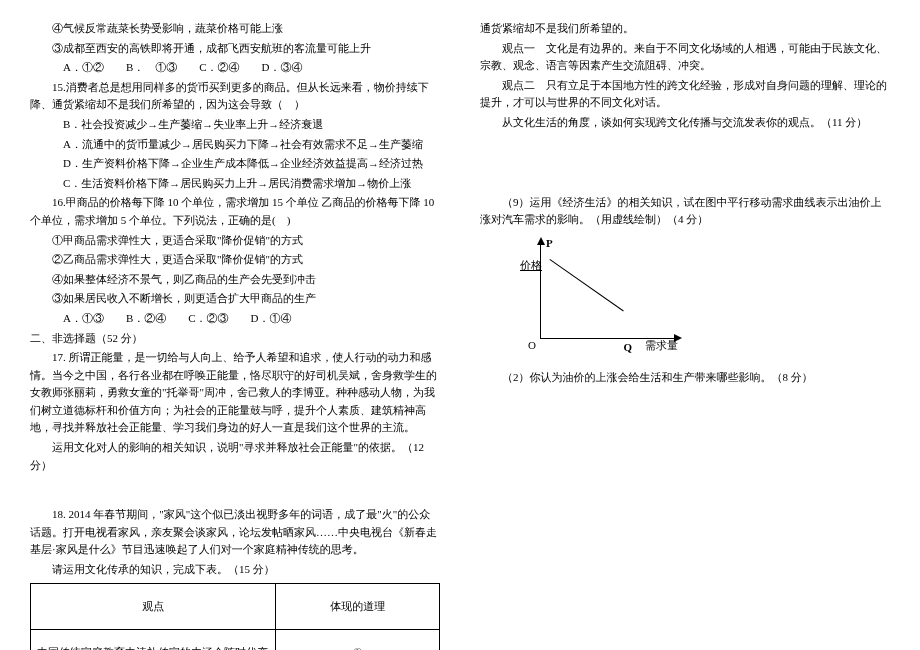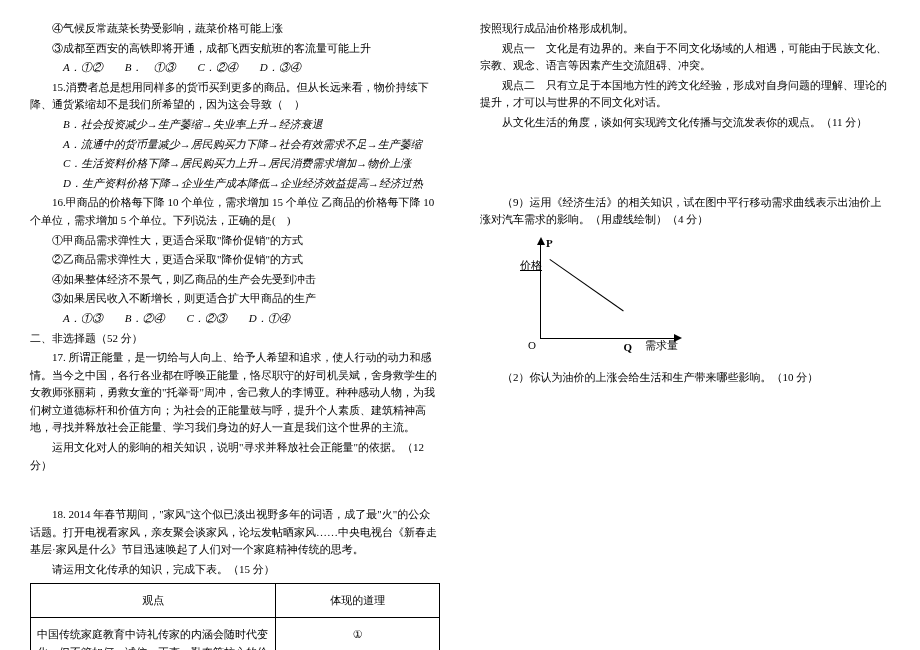--- a/index.html
+++ b/index.html
@@ -20,31 +20,30 @@
   }
   p {
     margin: 0 0 2px 0;
     text-indent: 2em;
   }
   p.noindent {
     text-indent: 0;
   }
   p.opt {
     text-indent: 3em;
-    font-style: italic;
   }
   table {
     border-collapse: collapse;
     width: 100%;
     margin: 4px 0;
     font-size: 11px;
   }
   th, td {
     border: 1px solid #000;
-    padding: 8px 6px;
+    padding: 14px 6px;
     text-align: left;
     vertical-align: top;
     font-family: Liberation Serif, serif;
   }
   th {
     text-align: center;
     font-weight: normal;
   }
   .blank {
     text-align: center;
@@ -137,22 +136,22 @@
 </head>
 <body>
 
 <div class="col">
   <p>④气候反常蔬菜长势受影响，蔬菜价格可能上涨</p>
   <p>③成都至西安的高铁即将开通，成都飞西安航班的客流量可能上升</p>
   <p class="opt">A．①②　　B．　①③　　C．②④　　D．③④</p>
   <p>15.消费者总是想用同样多的货币买到更多的商品。但从长远来看，物价持续下降、通货紧缩却不是我们所希望的，因为这会导致（　）</p>
   <p class="opt">B．社会投资减少→生产萎缩→失业率上升→经济衰退</p>
   <p class="opt">A．流通中的货币量减少→居民购买力下降→社会有效需求不足→生产萎缩</p>
+  <p class="opt">D．生产资料价格下降→企业生产成本降低→企业经济效益提高→经济过热</p>
   <p class="opt">C．生活资料价格下降→居民购买力上升→居民消费需求增加→物价上涨</p>
-  <p class="opt">D．生产资料价格下降→企业生产成本降低→企业经济效益提高→经济过热</p>
   <p>16.甲商品的价格每下降 10 个单位，需求增加 15 个单位 乙商品的价格每下降 10 个单位，需求增加 5 个单位。下列说法，正确的是(　)</p>
   <p>①甲商品需求弹性大，更适合采取"降价促销"的方式</p>
   <p>②乙商品需求弹性大，更适合采取"降价促销"的方式</p>
   <p>④如果整体经济不景气，则乙商品的生产会先受到冲击</p>
   <p>③如果居民收入不断增长，则更适合扩大甲商品的生产</p>
   <p class="opt">A．①③　　B．②④　　C．②③　　D．①④</p>
   <p class="noindent">二、非选择题（52 分）</p>
   <p>17. 所谓正能量，是一切给与人向上、给予人希望和追求，使人行动的动力和感情。当今之中国，各行各业都在呼唤正能量，恪尽职守的好司机吴斌，舍身救学生的女教师张丽莉，勇救女童的"托举哥"周冲，舍己救人的李博亚。种种感动人物，为我们树立道德标杆和价值方向；为社会的正能量鼓与呼，提升个人素质、建筑精神高地，寻找并释放社会正能量、学习我们身边的好人一直是我们这个世界的主流。</p>
   <p>运用文化对人的影响的相关知识，说明"寻求并释放社会正能量"的依据。（12 分）</p>
 
@@ -171,21 +170,21 @@
       <td>中国传统家庭教育中诗礼传家的内涵会随时代变化，但不管如何，诚信、正直、勤奋等核心的价值观念应被长久坚守。</td>
       <td class="blank">①</td>
     </tr>
 
   </tbody>
     </table>
 
 </div>
 
 <div class="col">
-  <p class="noindent">按照现行成品油价格形成机制。</p>
+  <p class="noindent">通货紧缩却不是我们所希望的。</p>
   <p>观点一　文化是有边界的。来自于不同文化场域的人相遇，可能由于民族文化、宗教、观念、语言等因素产生交流阻碍、冲突。</p>
   <p>观点二　只有立足于本国地方性的跨文化经验，形成对自身问题的理解、理论的提升，才可以与世界的不同文化对话。</p>
   <p>从文化生活的角度，谈如何实现跨文化传播与交流发表你的观点。（11 分）</p>
 
   <div class="spacer-lg"></div>
 
   <p>（9）运用《经济生活》的相关知识，试在图中平行移动需求曲线表示出油价上涨对汽车需求的影响。（用虚线绘制）（4 分）</p>
 
   <div class="chart">
     <div class="axis-y"></div>
@@ -193,14 +192,14 @@
     <div class="arrow-y"></div>
     <div class="arrow-x"></div>
     <div class="demand-line"></div>
     <div class="lbl-p">P</div>
     <div class="lbl-price">价格</div>
     <div class="lbl-o">O</div>
     <div class="lbl-q">Q</div>
     <div class="lbl-qty">需求量</div>
   </div>
 
-  <p>（2）你认为油价的上涨会给生活和生产带来哪些影响。（10 分）</p>
+  <p>（2）你认为油价的上涨会给生活和生产带来哪些影响。（8 分）</p>
 </div>
 
 </body></html>

